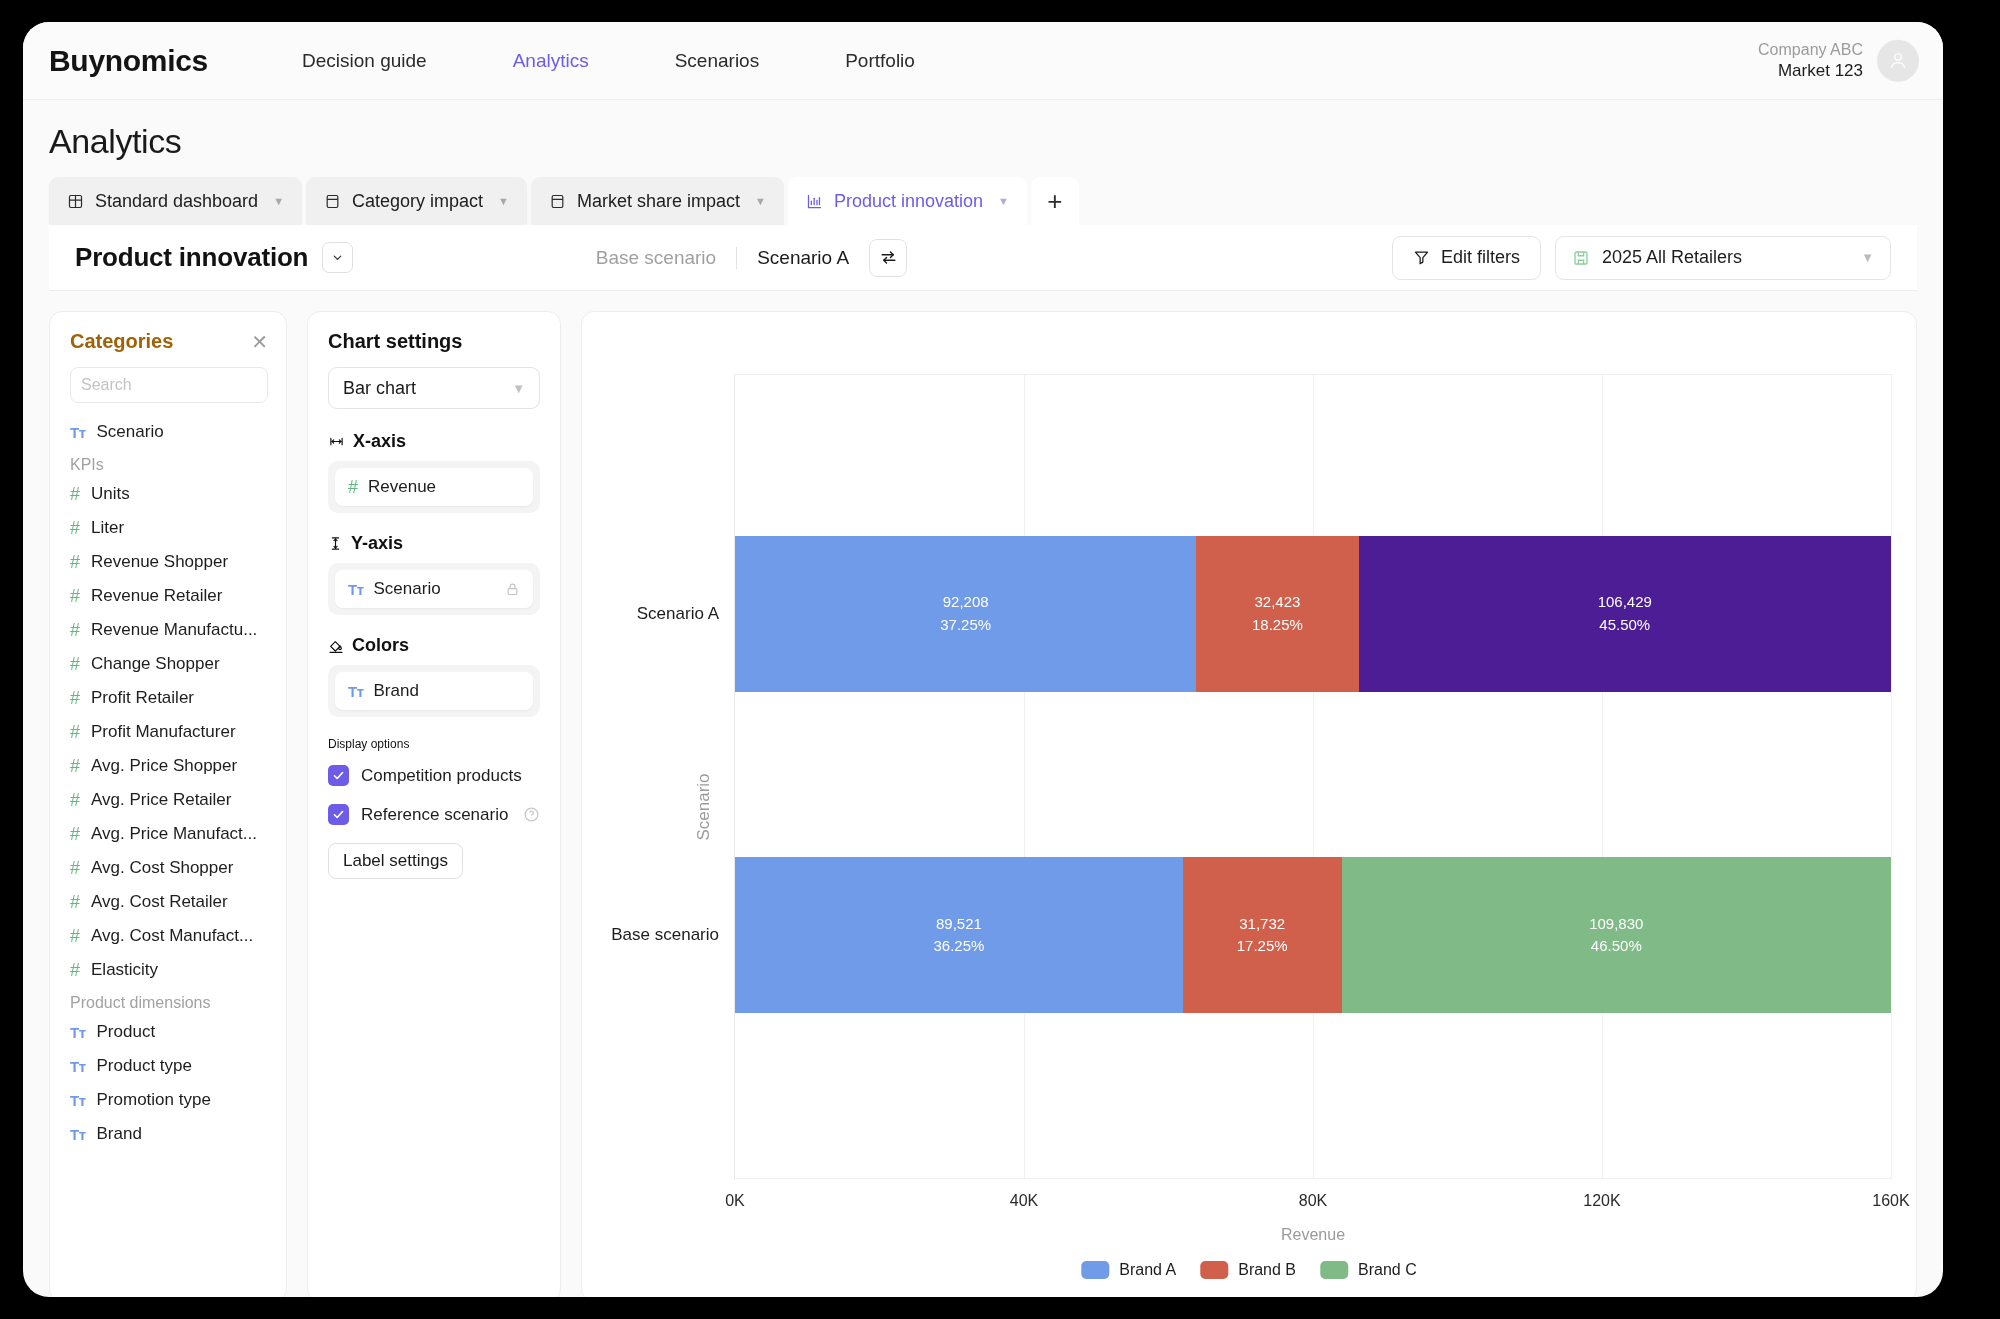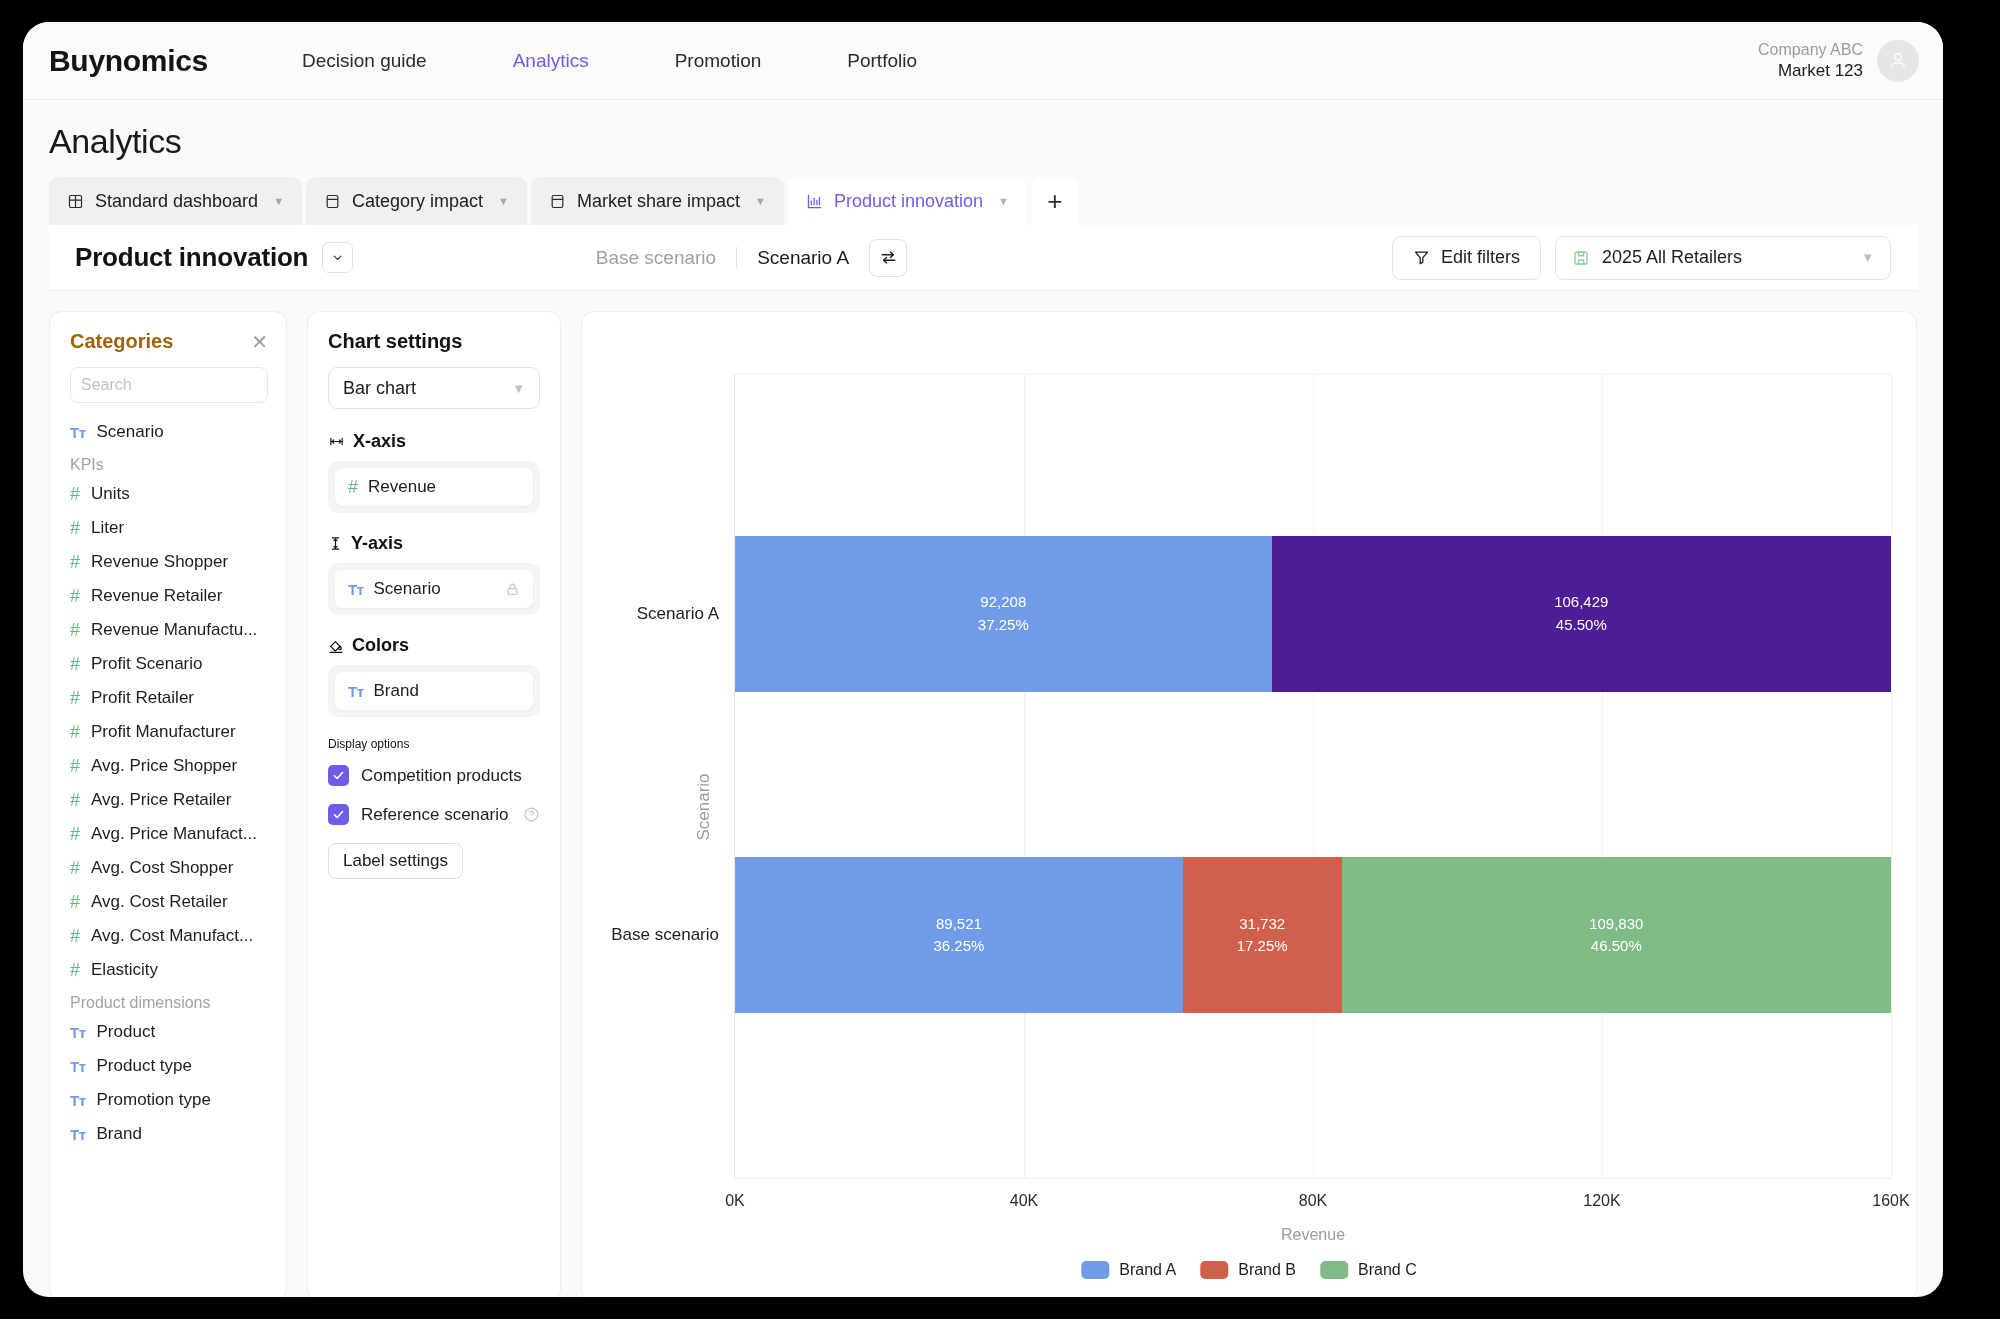--- a/index.html
+++ b/index.html
@@ -256,21 +256,21 @@
 </head>
 <body>
 
 <div class="window">
 
   <div class="topnav">
     <div class="brand">Buynomics</div>
     <div class="navlinks">
       <div class="navlink">Decision guide</div>
       <div class="navlink active">Analytics</div>
-      <div class="navlink">Promotion</div>
+      <div class="navlink">Scenarios</div>
       <div class="navlink">Portfolio</div>
     </div>
     <div class="accountbox">
       <div class="acct-text">
         <div class="acct-company">Company ABC</div>
         <div class="acct-market">Market 123</div>
       </div>
       <div class="avatar">
         <svg width="22" height="22" viewBox="0 0 24 24" fill="none" stroke="#fafafa" stroke-width="1.8">
           <circle cx="12" cy="8" r="3.6"></circle>
@@ -400,21 +400,21 @@
           <div class="cat-item">
             <span class="ic-hash">#</span>
             <span>Revenue Retailer</span>
           </div>
           <div class="cat-item">
             <span class="ic-hash">#</span>
             <span>Revenue Manufactu...</span>
           </div>
           <div class="cat-item">
             <span class="ic-hash">#</span>
-            <span>Profit Scenario</span>
+            <span>Change Shopper</span>
           </div>
           <div class="cat-item">
             <span class="ic-hash">#</span>
             <span>Profit Retailer</span>
           </div>
           <div class="cat-item">
             <span class="ic-hash">#</span>
             <span>Profit Manufacturer</span>
           </div>
           <div class="cat-item">
@@ -559,20 +559,24 @@
             <div class="gridline" style="left: 75%;"></div>
             <div class="xtick" style="left: 75%;">120K</div>
             <div class="gridline" style="left: 100%;"></div>
             <div class="xtick" style="left: 100%;">160K</div>
             <div class="axis-title-x">Revenue</div>
             <div class="bar-row" style="top: 20%; height: 19.5%; width: 100%;">
               <div class="ylabel-cat" style="top: 50%;">Scenario A</div>
               <div class="seg" style="width: 57.63%; background: rgb(111, 155, 232);">
                 <span>92,208</span>
                 <span>37.25%</span>
+              </div>
+              <div class="seg" style="width: 20.2644%; background: rgb(208, 96, 76);">
+                <span>32,423</span>
+                <span>18.25%</span>
               </div>
               <div class="seg" style="width: 66.5181%; background: #4c1d95;">
                 <span>106,429</span>
                 <span>45.50%</span>
               </div>
             </div>
             <div class="bar-row" style="top: 60%; height: 19.5%; width: 100%;">
               <div class="ylabel-cat" style="top: 50%;">Base scenario</div>
               <div class="seg" style="width: 55.9506%; background: rgb(111, 155, 232);">
                 <span>89,521</span>

